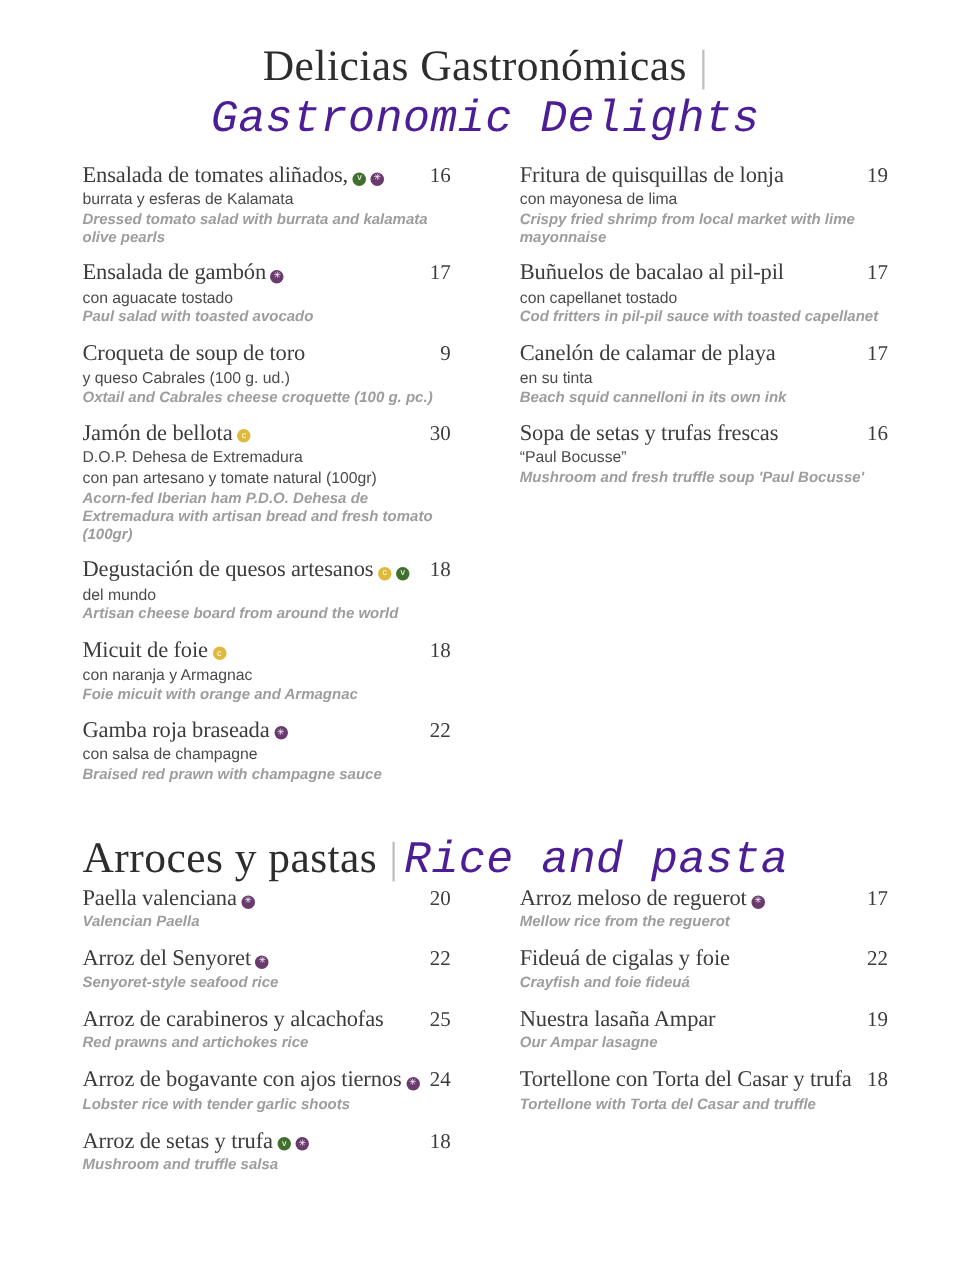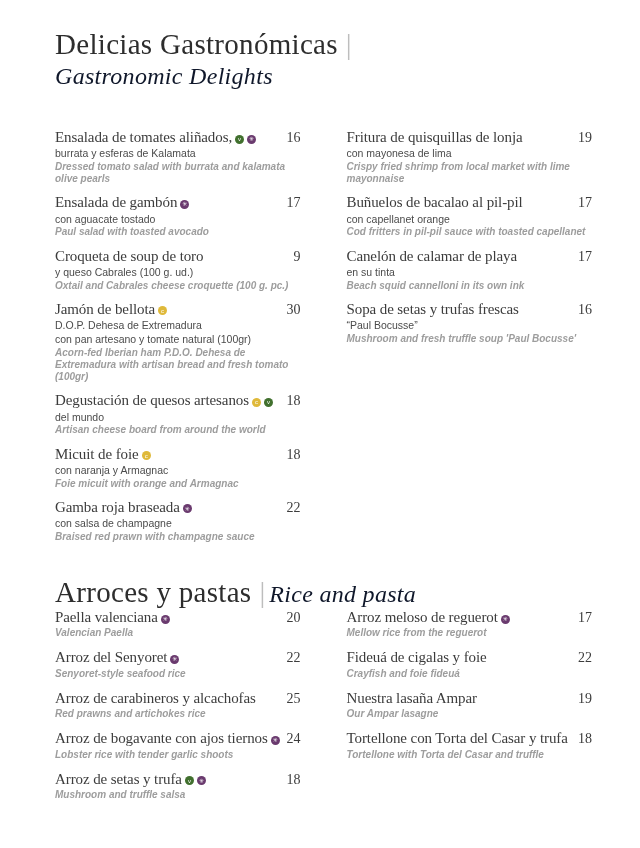--- a/index.html
+++ b/index.html
@@ -20,26 +20,27 @@
     letter-spacing: 0.3px;
     font-weight: 500;
   }
   .sh-sep {
     font-size: 29px;
     color: #bdbdbd;
     font-weight: 300;
     margin-left: 8px;
   }
   .sh-en {
-    font-size: 24px;
+    font-size: 30px;
     font-style: italic;
-    color: #0f172a;
+    color: #4c1d95;
     letter-spacing: 0.3px;
-  }
-  .header-delicias { margin-bottom: 39px; }
+    font-family: Liberation Mono, monospace;
+  }
+  .header-delicias { margin-bottom: 12px; text-align: center; }
   .header-delicias .sh-line2 { margin-top: 2px; }
   .header-arroces { margin-top: 24px; }
   .header-arroces .sh-en { margin-left: 4px; }
 
   
   .menu-grid {
     display: grid;
     grid-template-columns: 1fr 1fr;
     column-gap: 46px;
   }
@@ -179,21 +180,21 @@
             <span class="item-price">19</span>
           </div>
           <div class="item-sub">con mayonesa de lima</div>
           <div class="item-desc">Crispy fried shrimp from local market with lime mayonnaise</div>
         </div>
         <div class="item">
           <div class="item-head">
             <span class="item-name">Buñuelos de bacalao al pil-pil</span>
             <span class="item-price">17</span>
           </div>
-          <div class="item-sub">con capellanet orange</div>
+          <div class="item-sub">con capellanet tostado</div>
           <div class="item-desc">Cod fritters in pil-pil sauce with toasted capellanet</div>
         </div>
         <div class="item">
           <div class="item-head">
             <span class="item-name">Canelón de calamar de playa</span>
             <span class="item-price">17</span>
           </div>
           <div class="item-sub">en su tinta</div>
           <div class="item-desc">Beach squid cannelloni in its own ink</div>
         </div>

